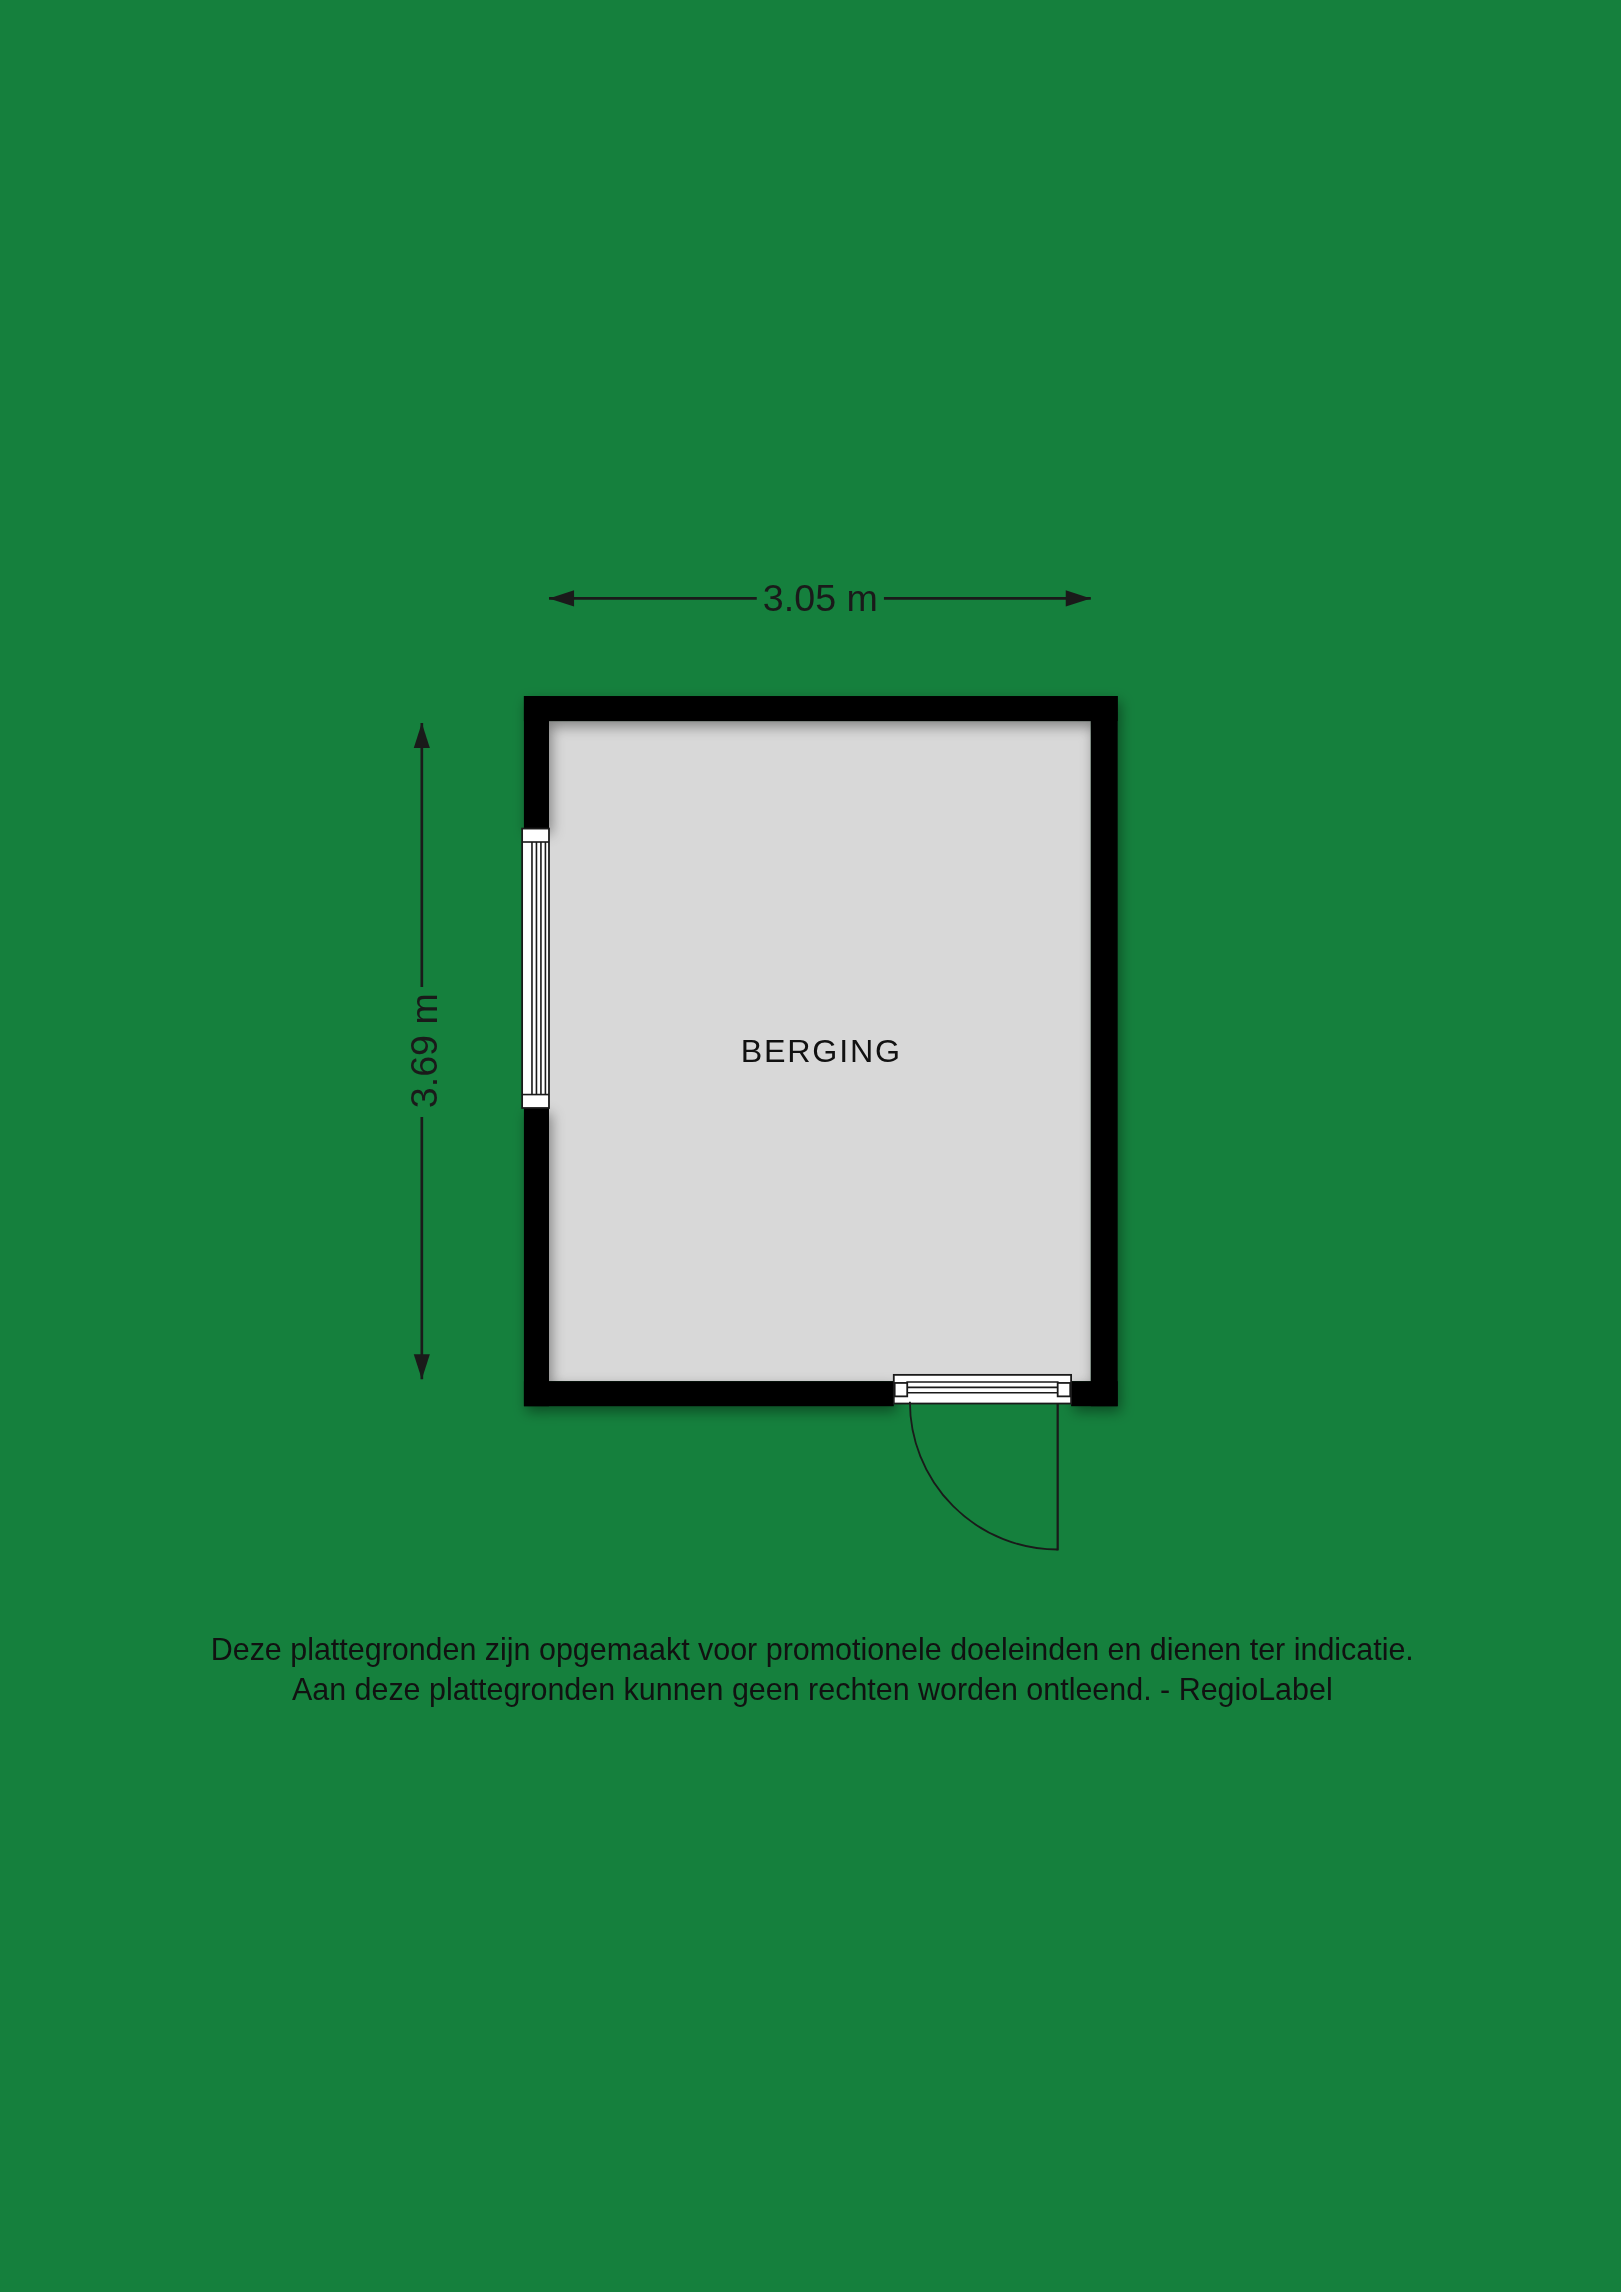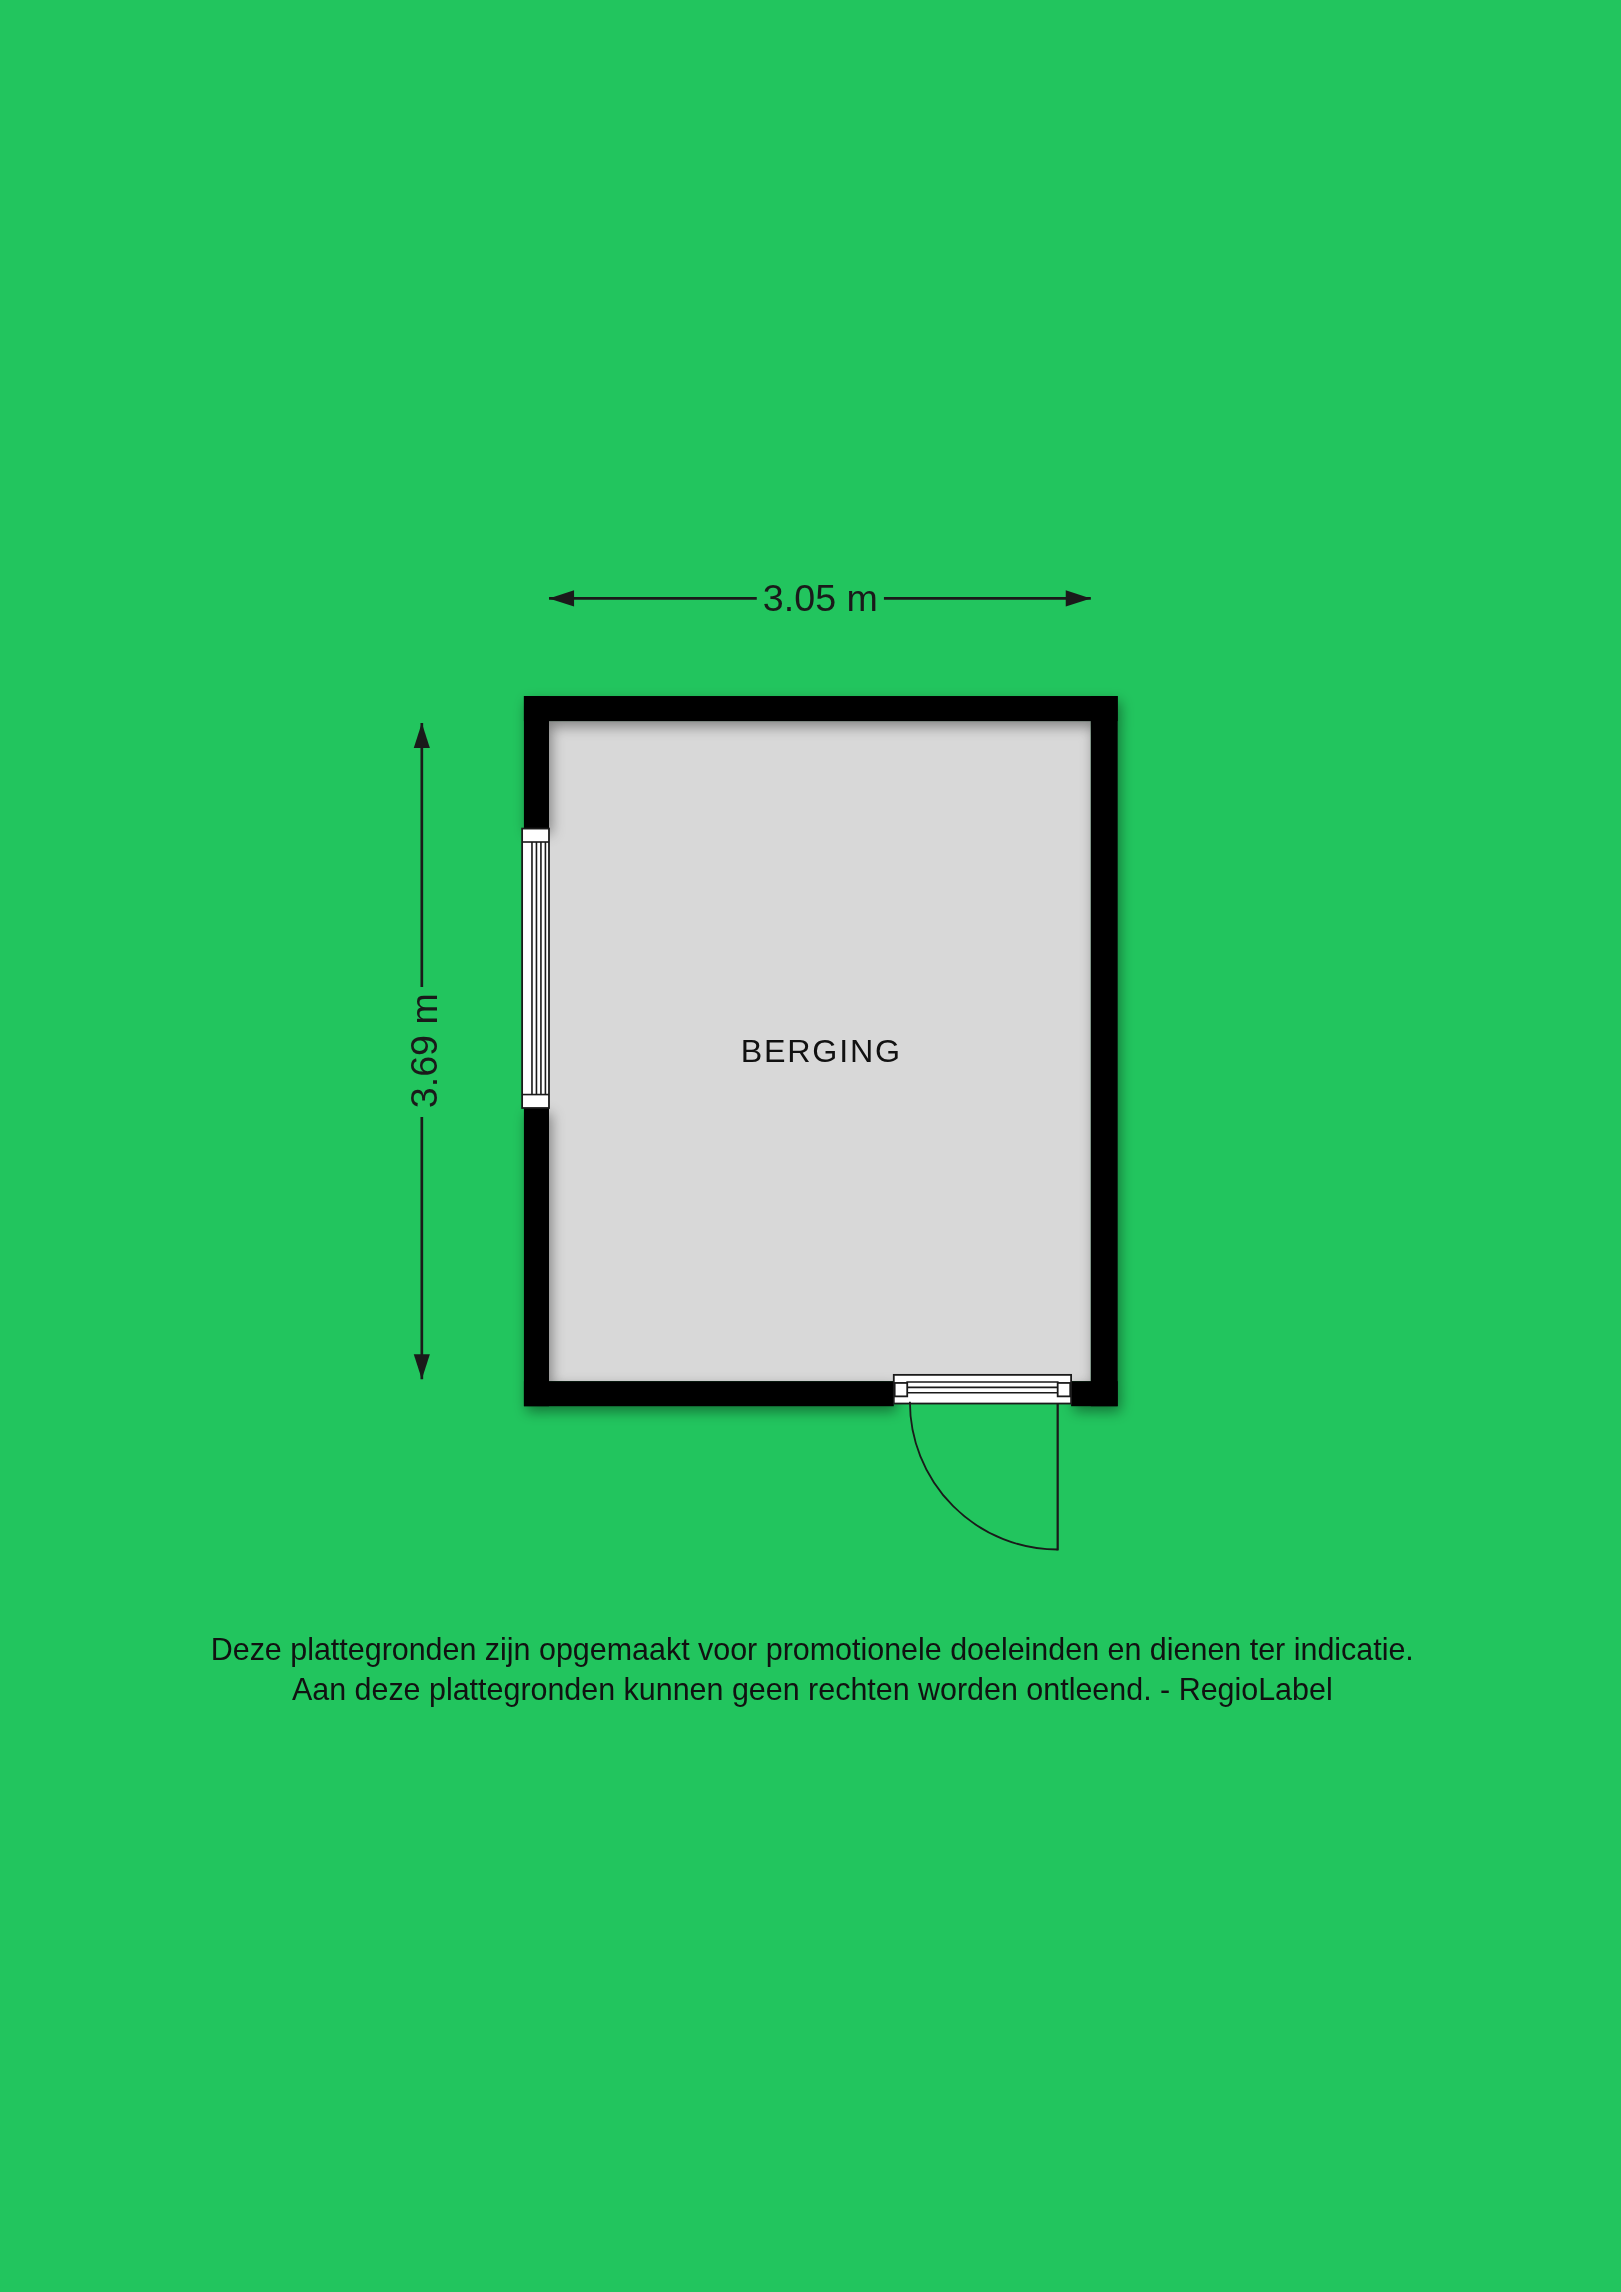--- a/index.html
+++ b/index.html
@@ -4,21 +4,21 @@
 <style>
   html, body {
     margin: 0;
     padding: 0;
     background: #ffffff;
   }
   .canvas {
     position: relative;
     width: 1621px;
     height: 2293px;
-    background: #22c55e;
+    background: #15803d;
     font-family: "Liberation Sans", sans-serif;
     overflow: hidden;
   }
   svg.plan {
     position: absolute;
     left: 0;
     top: 0;
     width: 1621px;
     height: 2293px;
     display: block;

